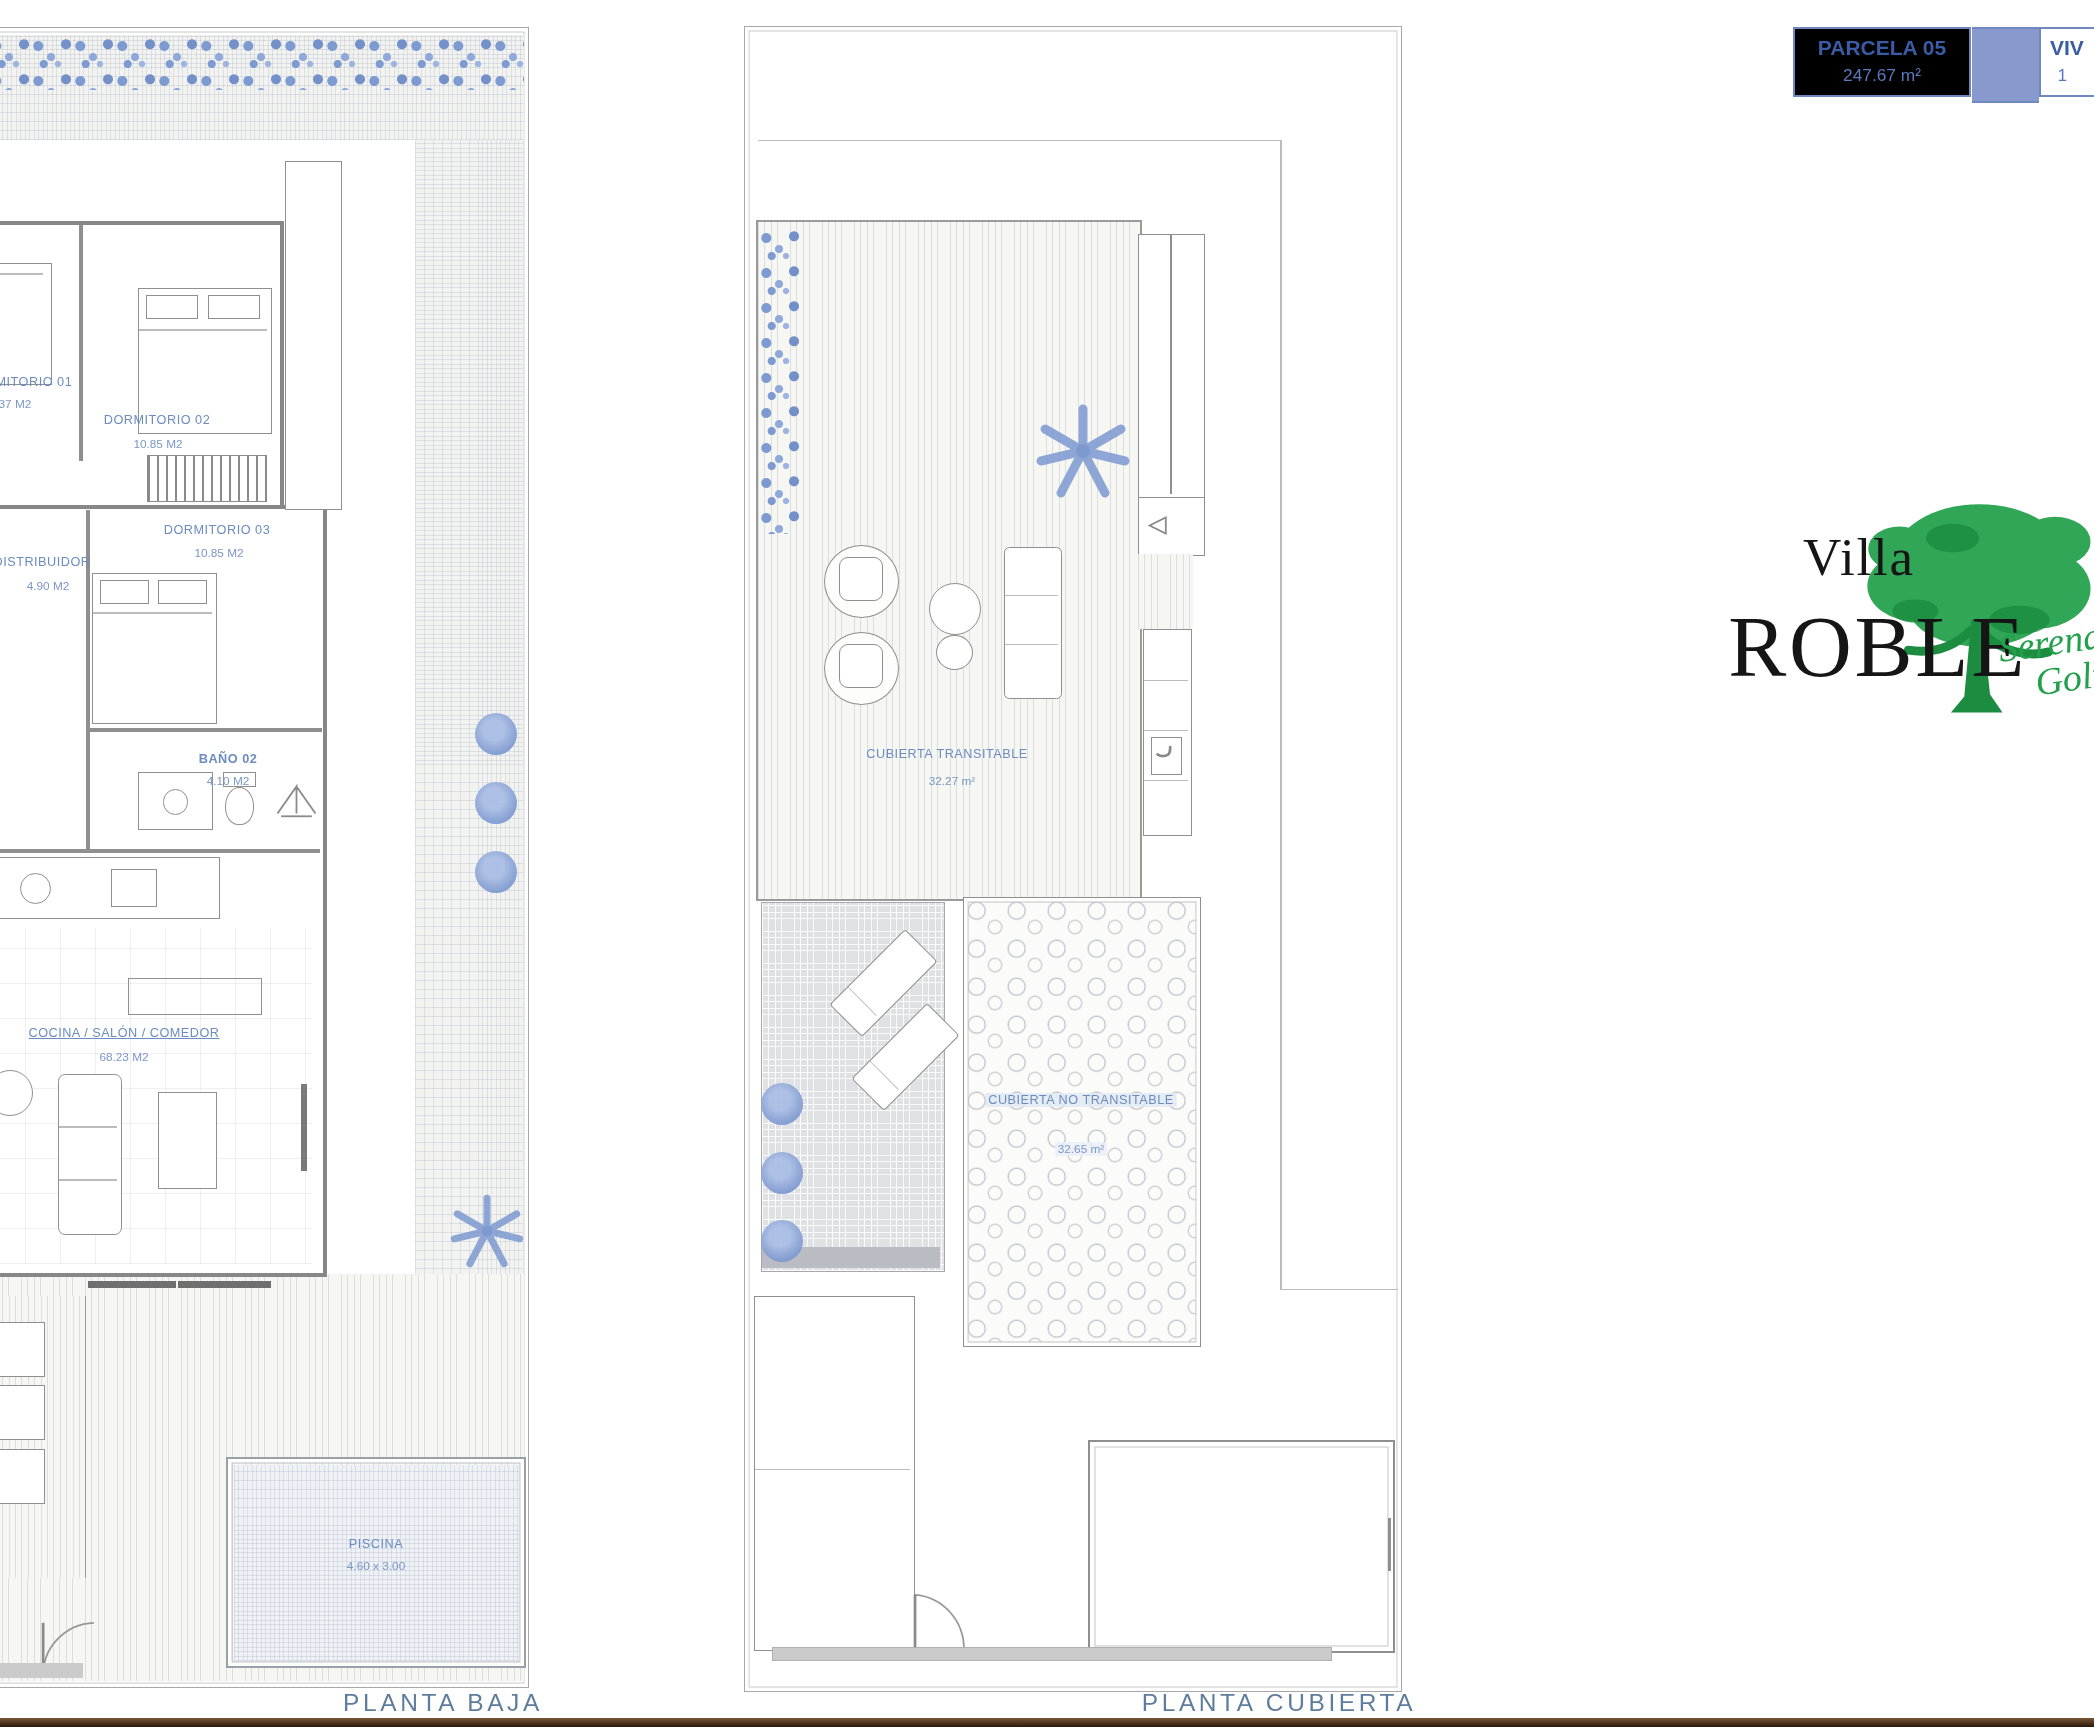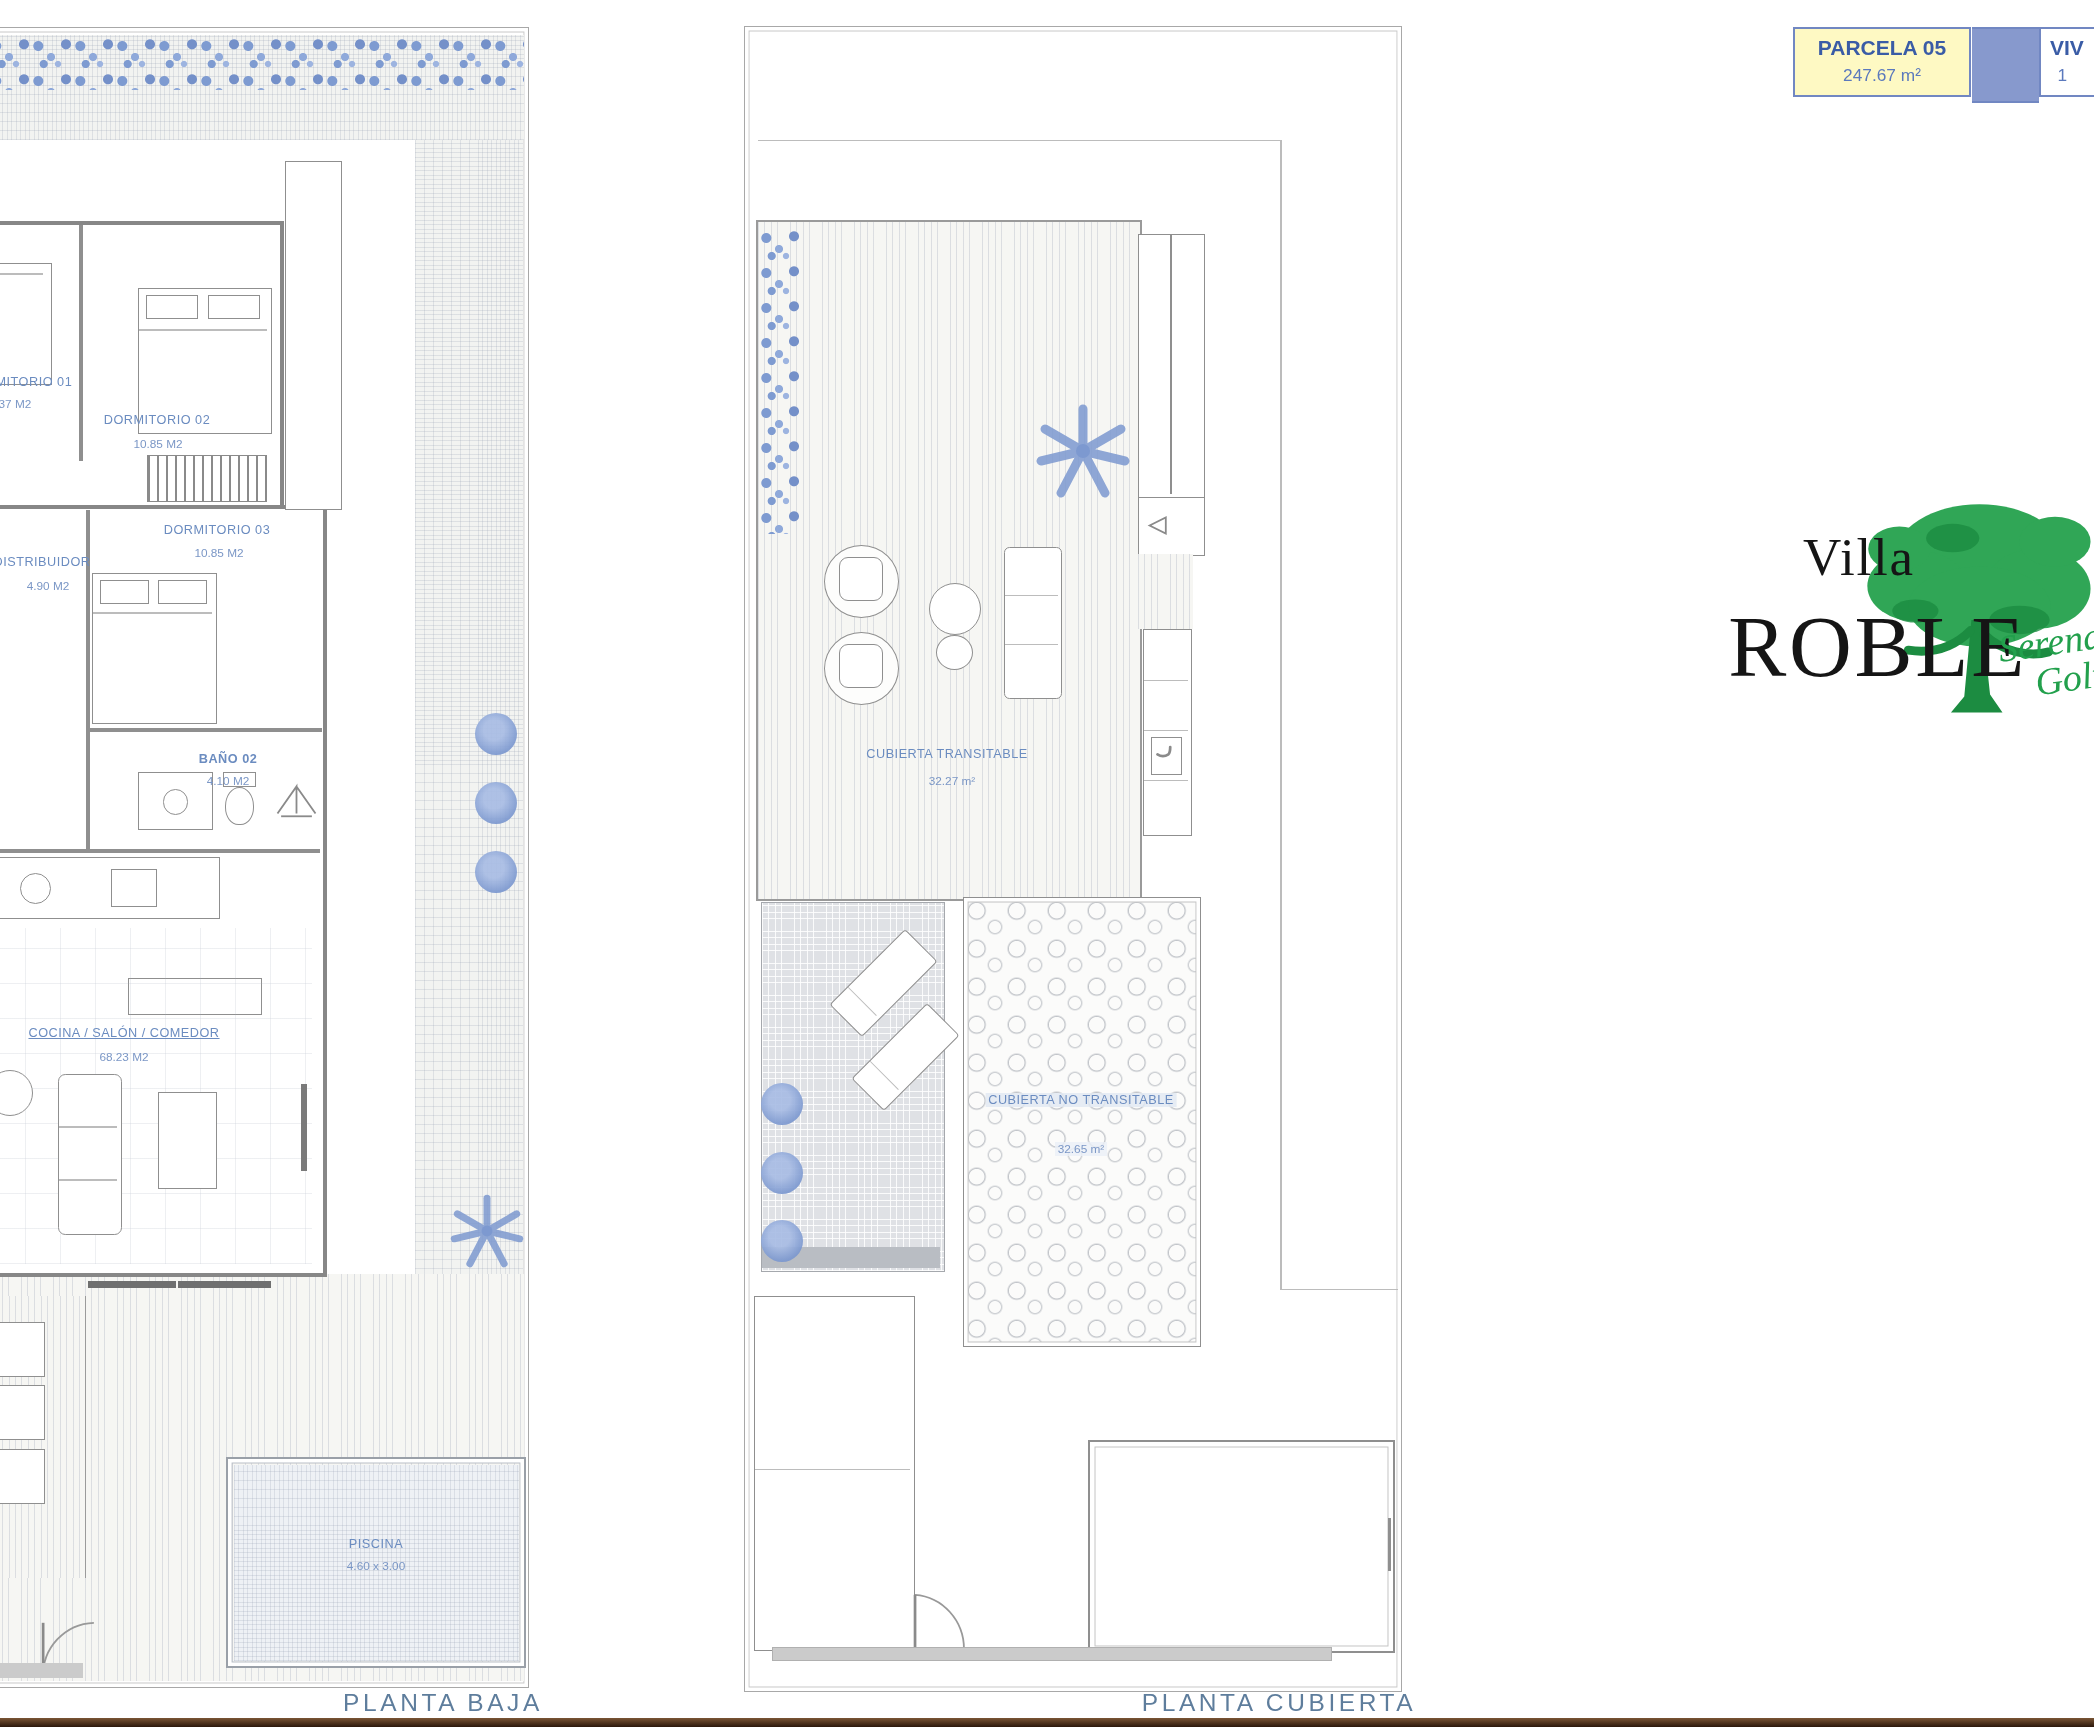--- a/index.html
+++ b/index.html
@@ -255,21 +255,21 @@
     <div class="abs" style="left:343px;top:1413px;width:303px;height:209px;border:2.7px solid #8f8f8f;
                 box-shadow:inset 0 0 0 4.5px #fff, inset 0 0 0 5.5px #c4c4c4;">
       <div class="abs line" style="right:1.8px;top:76px;width:3.6px;height:53px;"></div>
     </div>
     <div class="abs" style="left:27px;top:1620px;width:558px;height:12.7px;background:#cbcbcb;border:0.9px solid #b0b0b0;"></div>
   </div>
 
   <div class="abs plantalabel" style="left:443px;top:1689px;">PLANTA BAJA</div>
   <div class="abs plantalabel" style="left:1279px;top:1689px;">PLANTA CUBIERTA</div>
 
-  <div class="infobox" style="left:1793px;top:27px;width:174px;height:66px;background:#fef9c3;">
+  <div class="infobox" style="left:1793px;top:27px;width:174px;height:66px;background:#000000;">
     <div class="infotitle">PARCELA 05</div>
     <div class="infovalue">247.67 m²</div>
   </div>
   <div class="abs" style="left:1972px;top:27px;width:67px;height:72px;background:#8799cd;border-top:2.7px solid #7187c2;border-bottom:2.7px solid #7187c2;"></div>
   <div class="infobox" style="left:2039px;top:27px;width:105px;height:66px;background:#ffffff;text-align:left;">
     <div class="infotitle" style="margin-left:9px;">VIV</div>
     <div class="infovalue" style="margin-left:16.4px;">1</div>
   </div>
 
   <svg class="abs" style="left:1846px;top:484px;" width="249" height="238" viewBox="0 0 280 262">

